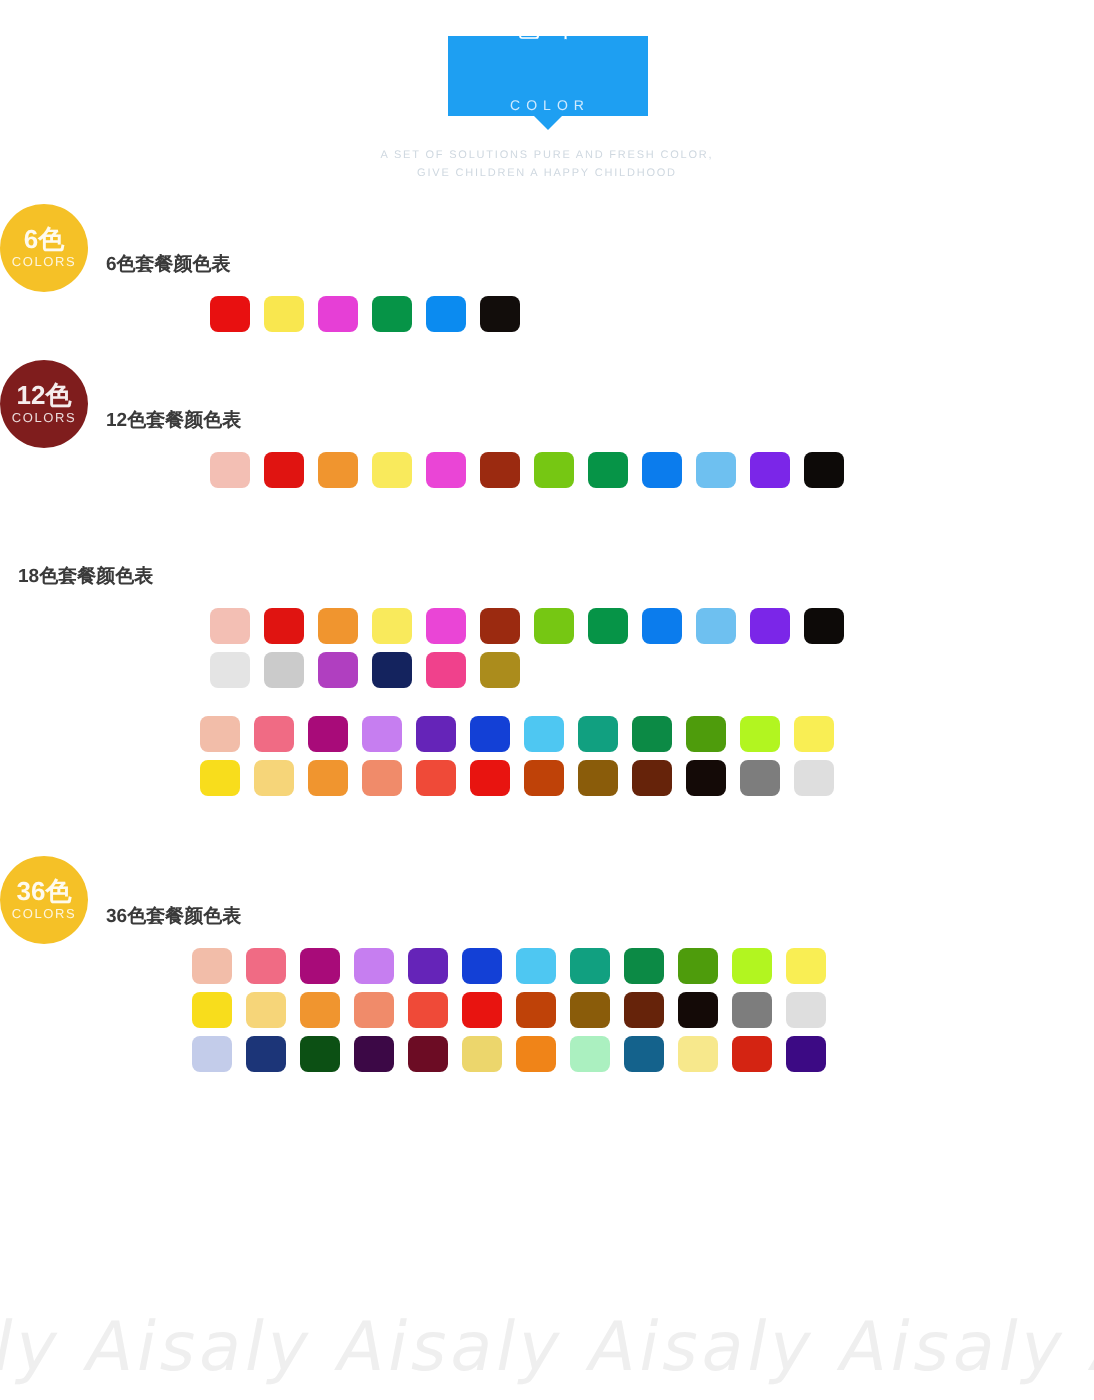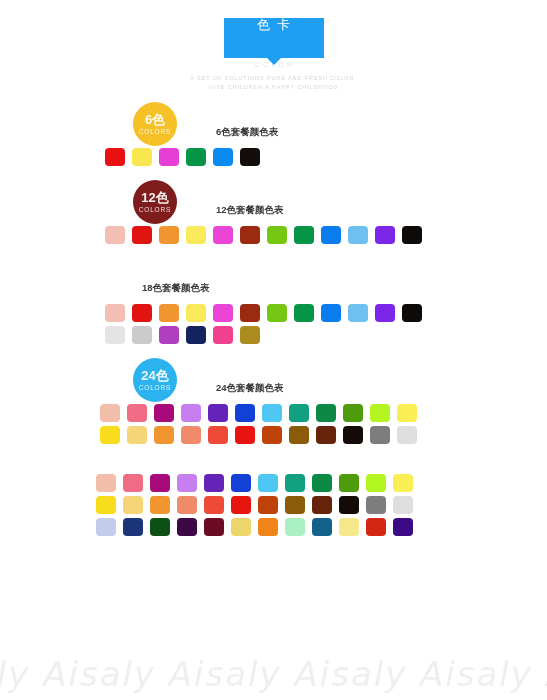--- a/index.html
+++ b/index.html
@@ -27,21 +27,21 @@
     position: relative;
     width: 100px;
   }
   .banner {
     width: 100px;
     height: 40px;
     background: #1e9ff2;
     display: flex;
     flex-direction: column;
     align-items: center;
-    justify-content: flex-start;
+    justify-content: flex-end;
     box-sizing: border-box;
     gap: 12px;
   }
   .banner-cn {
     color: #ffffff;
     font-size: 13px;
     letter-spacing: 7px;
     line-height: 14px;
     text-indent: 7px;
     font-weight: 500;
@@ -82,23 +82,21 @@
   
   .sections {
     margin-top: 10px;
   }
   .section {
     position: relative;
   }
   .section-head {
     display: flex;
     align-items: center;
-    padding-left: 133px;
     height: 44px;
-    gap: 30px;
   }
   .badge {
     width: 44px;
     height: 44px;
     border-radius: 50%;
     display: flex;
     flex-direction: column;
     align-items: center;
     justify-content: center;
     flex: 0 0 auto;
@@ -263,27 +261,20 @@
           <div class="swatch" style="background: rgb(228, 228, 228);"></div>
           <div class="swatch" style="background: rgb(203, 203, 203);"></div>
           <div class="swatch" style="background: rgb(176, 63, 192);"></div>
           <div class="swatch" style="background: rgb(20, 35, 94);"></div>
           <div class="swatch" style="background: rgb(240, 65, 140);"></div>
           <div class="swatch" style="background: rgb(171, 140, 28);"></div>
         </div>
       </div>
     </div>
     <div class="section sec-24">
-      <div class="section-head">
-        <div class="badge" style="background: rgb(43, 179, 239);">
-          <div class="badge-top">24色</div>
-          <div class="badge-bottom">COLORS</div>
-        </div>
-        <div class="section-label">24色套餐颜色表</div>
-      </div>
       <div class="swatch-rows rows-24">
         <div class="swatch-row">
           <div class="swatch" style="background: rgb(242, 189, 169);"></div>
           <div class="swatch" style="background: rgb(240, 107, 132);"></div>
           <div class="swatch" style="background: rgb(168, 11, 121);"></div>
           <div class="swatch" style="background: rgb(198, 126, 240);"></div>
           <div class="swatch" style="background: rgb(101, 36, 184);"></div>
           <div class="swatch" style="background: rgb(19, 64, 214);"></div>
           <div class="swatch" style="background: rgb(78, 199, 242);"></div>
           <div class="swatch" style="background: rgb(17, 160, 128);"></div>
@@ -302,20 +293,27 @@
           <div class="swatch" style="background: rgb(191, 66, 8);"></div>
           <div class="swatch" style="background: rgb(138, 92, 10);"></div>
           <div class="swatch" style="background: rgb(102, 35, 10);"></div>
           <div class="swatch" style="background: rgb(20, 10, 7);"></div>
           <div class="swatch" style="background: rgb(125, 125, 125);"></div>
           <div class="swatch" style="background: rgb(222, 222, 222);"></div>
         </div>
       </div>
     </div>
     <div class="section sec-36">
+      <div class="section-head">
+        <div class="badge" style="background: rgb(245, 193, 39);">
+          <div class="badge-top">36色</div>
+          <div class="badge-bottom">COLORS</div>
+        </div>
+        <div class="section-label">36色套餐颜色表</div>
+      </div>
       <div class="swatch-rows rows-36">
         <div class="swatch-row">
           <div class="swatch" style="background: rgb(242, 189, 169);"></div>
           <div class="swatch" style="background: rgb(240, 107, 132);"></div>
           <div class="swatch" style="background: rgb(168, 11, 121);"></div>
           <div class="swatch" style="background: rgb(198, 126, 240);"></div>
           <div class="swatch" style="background: rgb(101, 36, 184);"></div>
           <div class="swatch" style="background: rgb(19, 64, 214);"></div>
           <div class="swatch" style="background: rgb(78, 199, 242);"></div>
           <div class="swatch" style="background: rgb(17, 160, 128);"></div>

